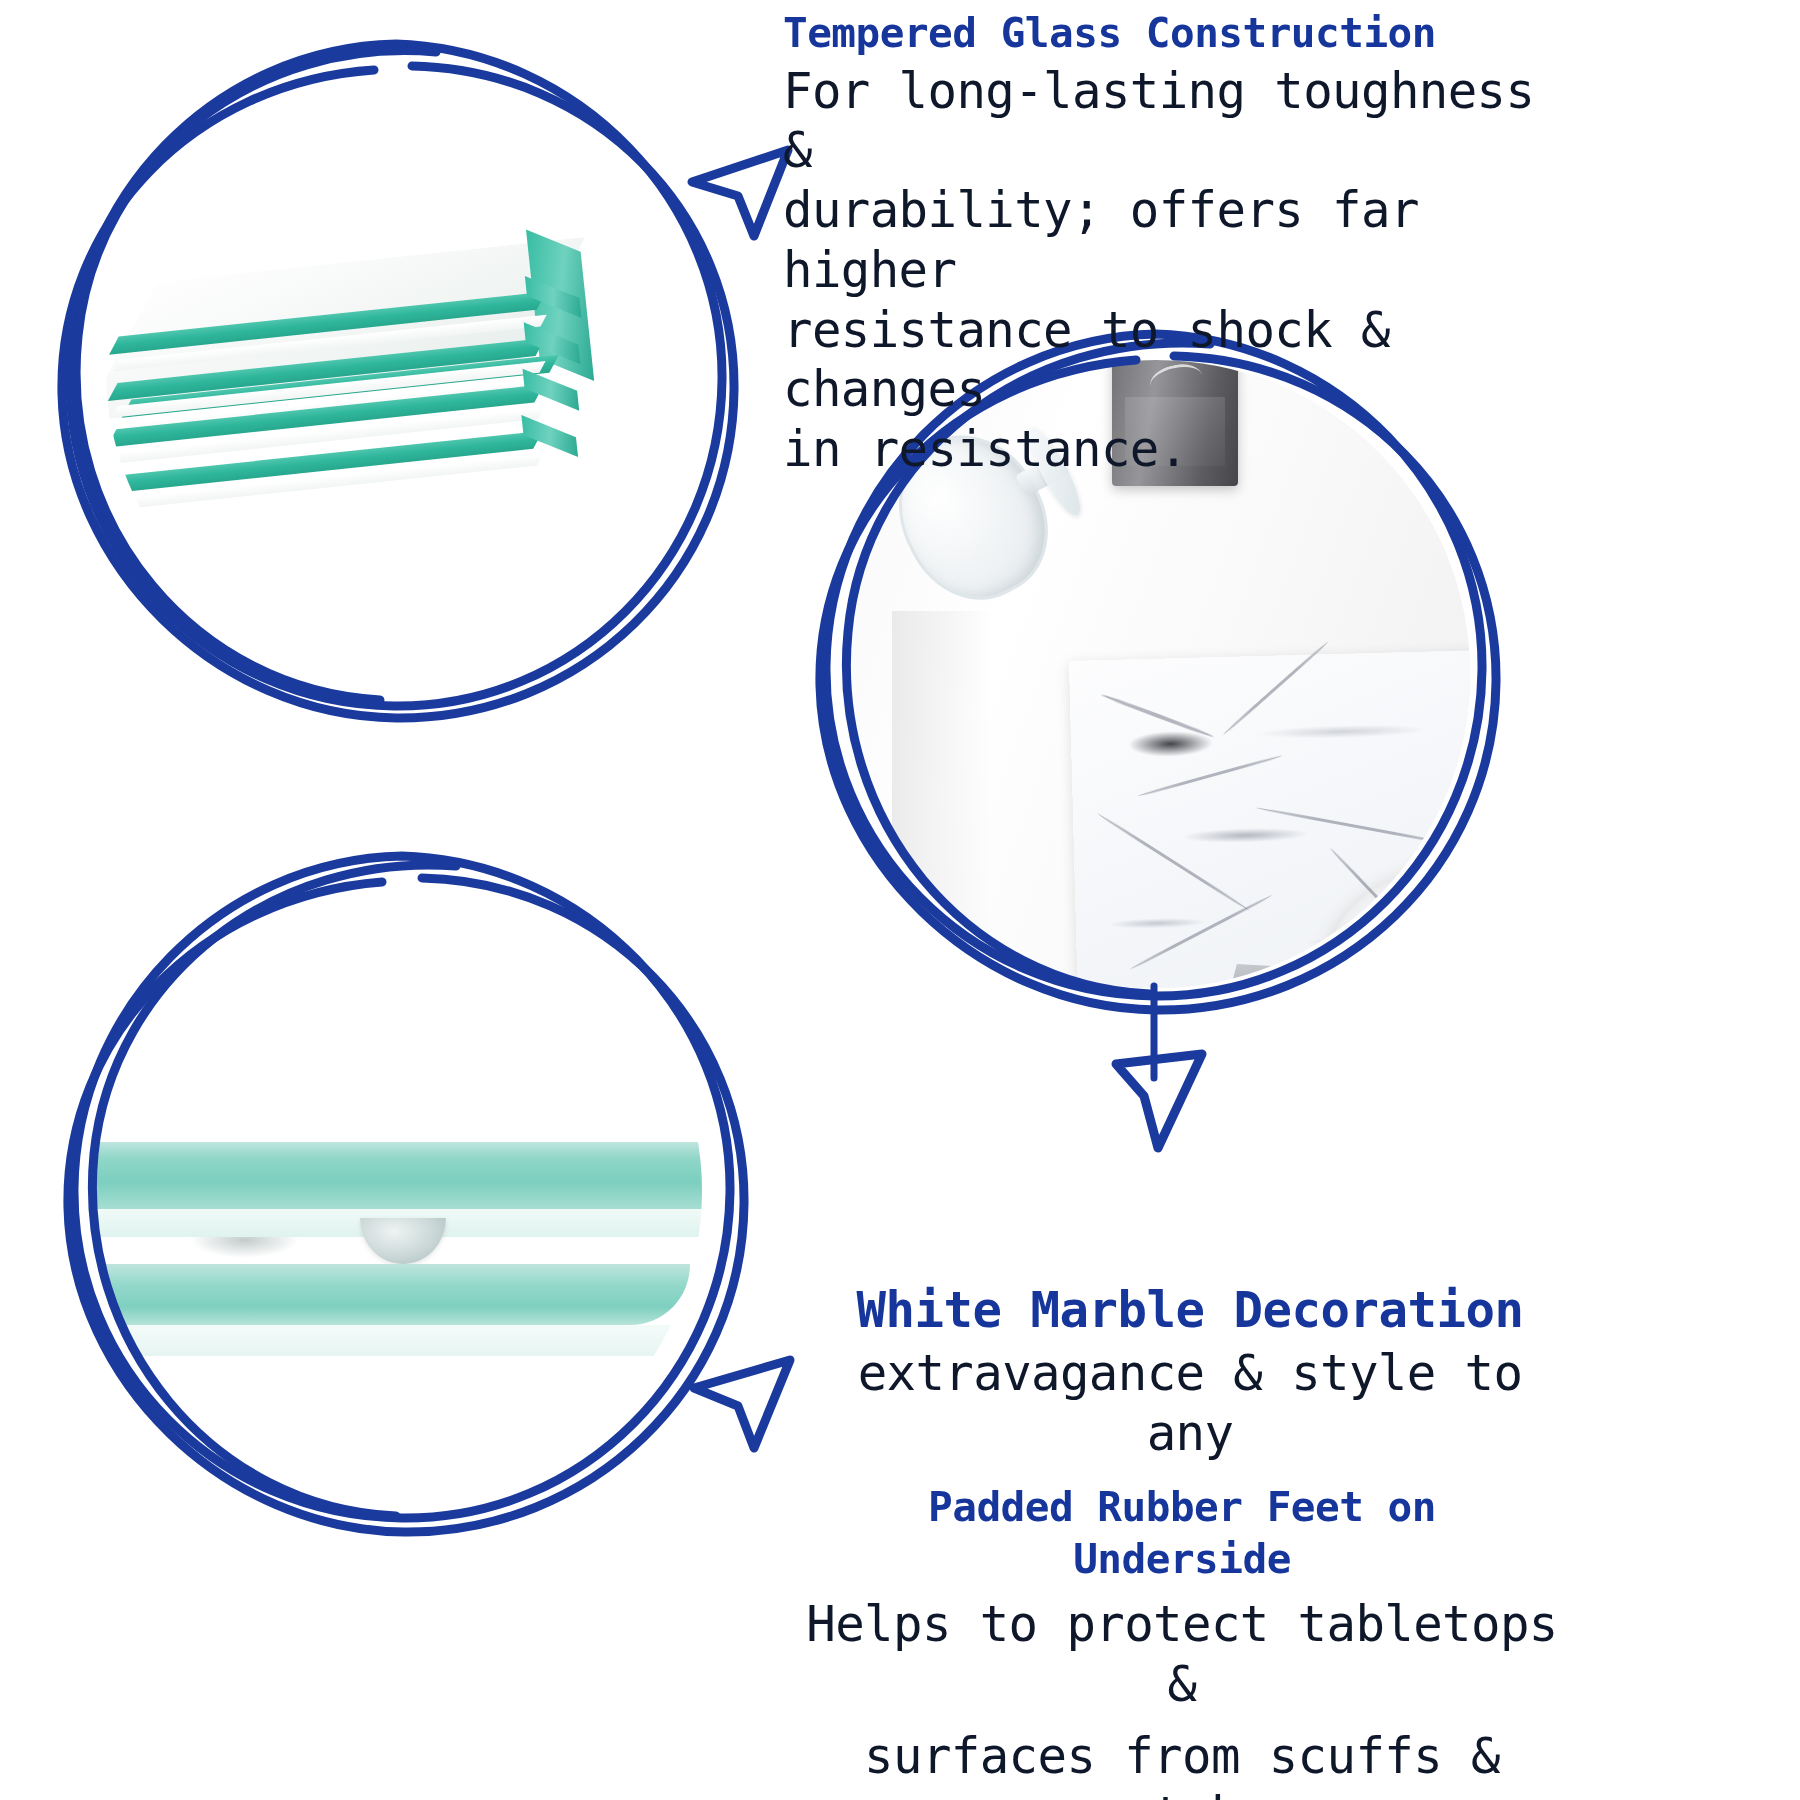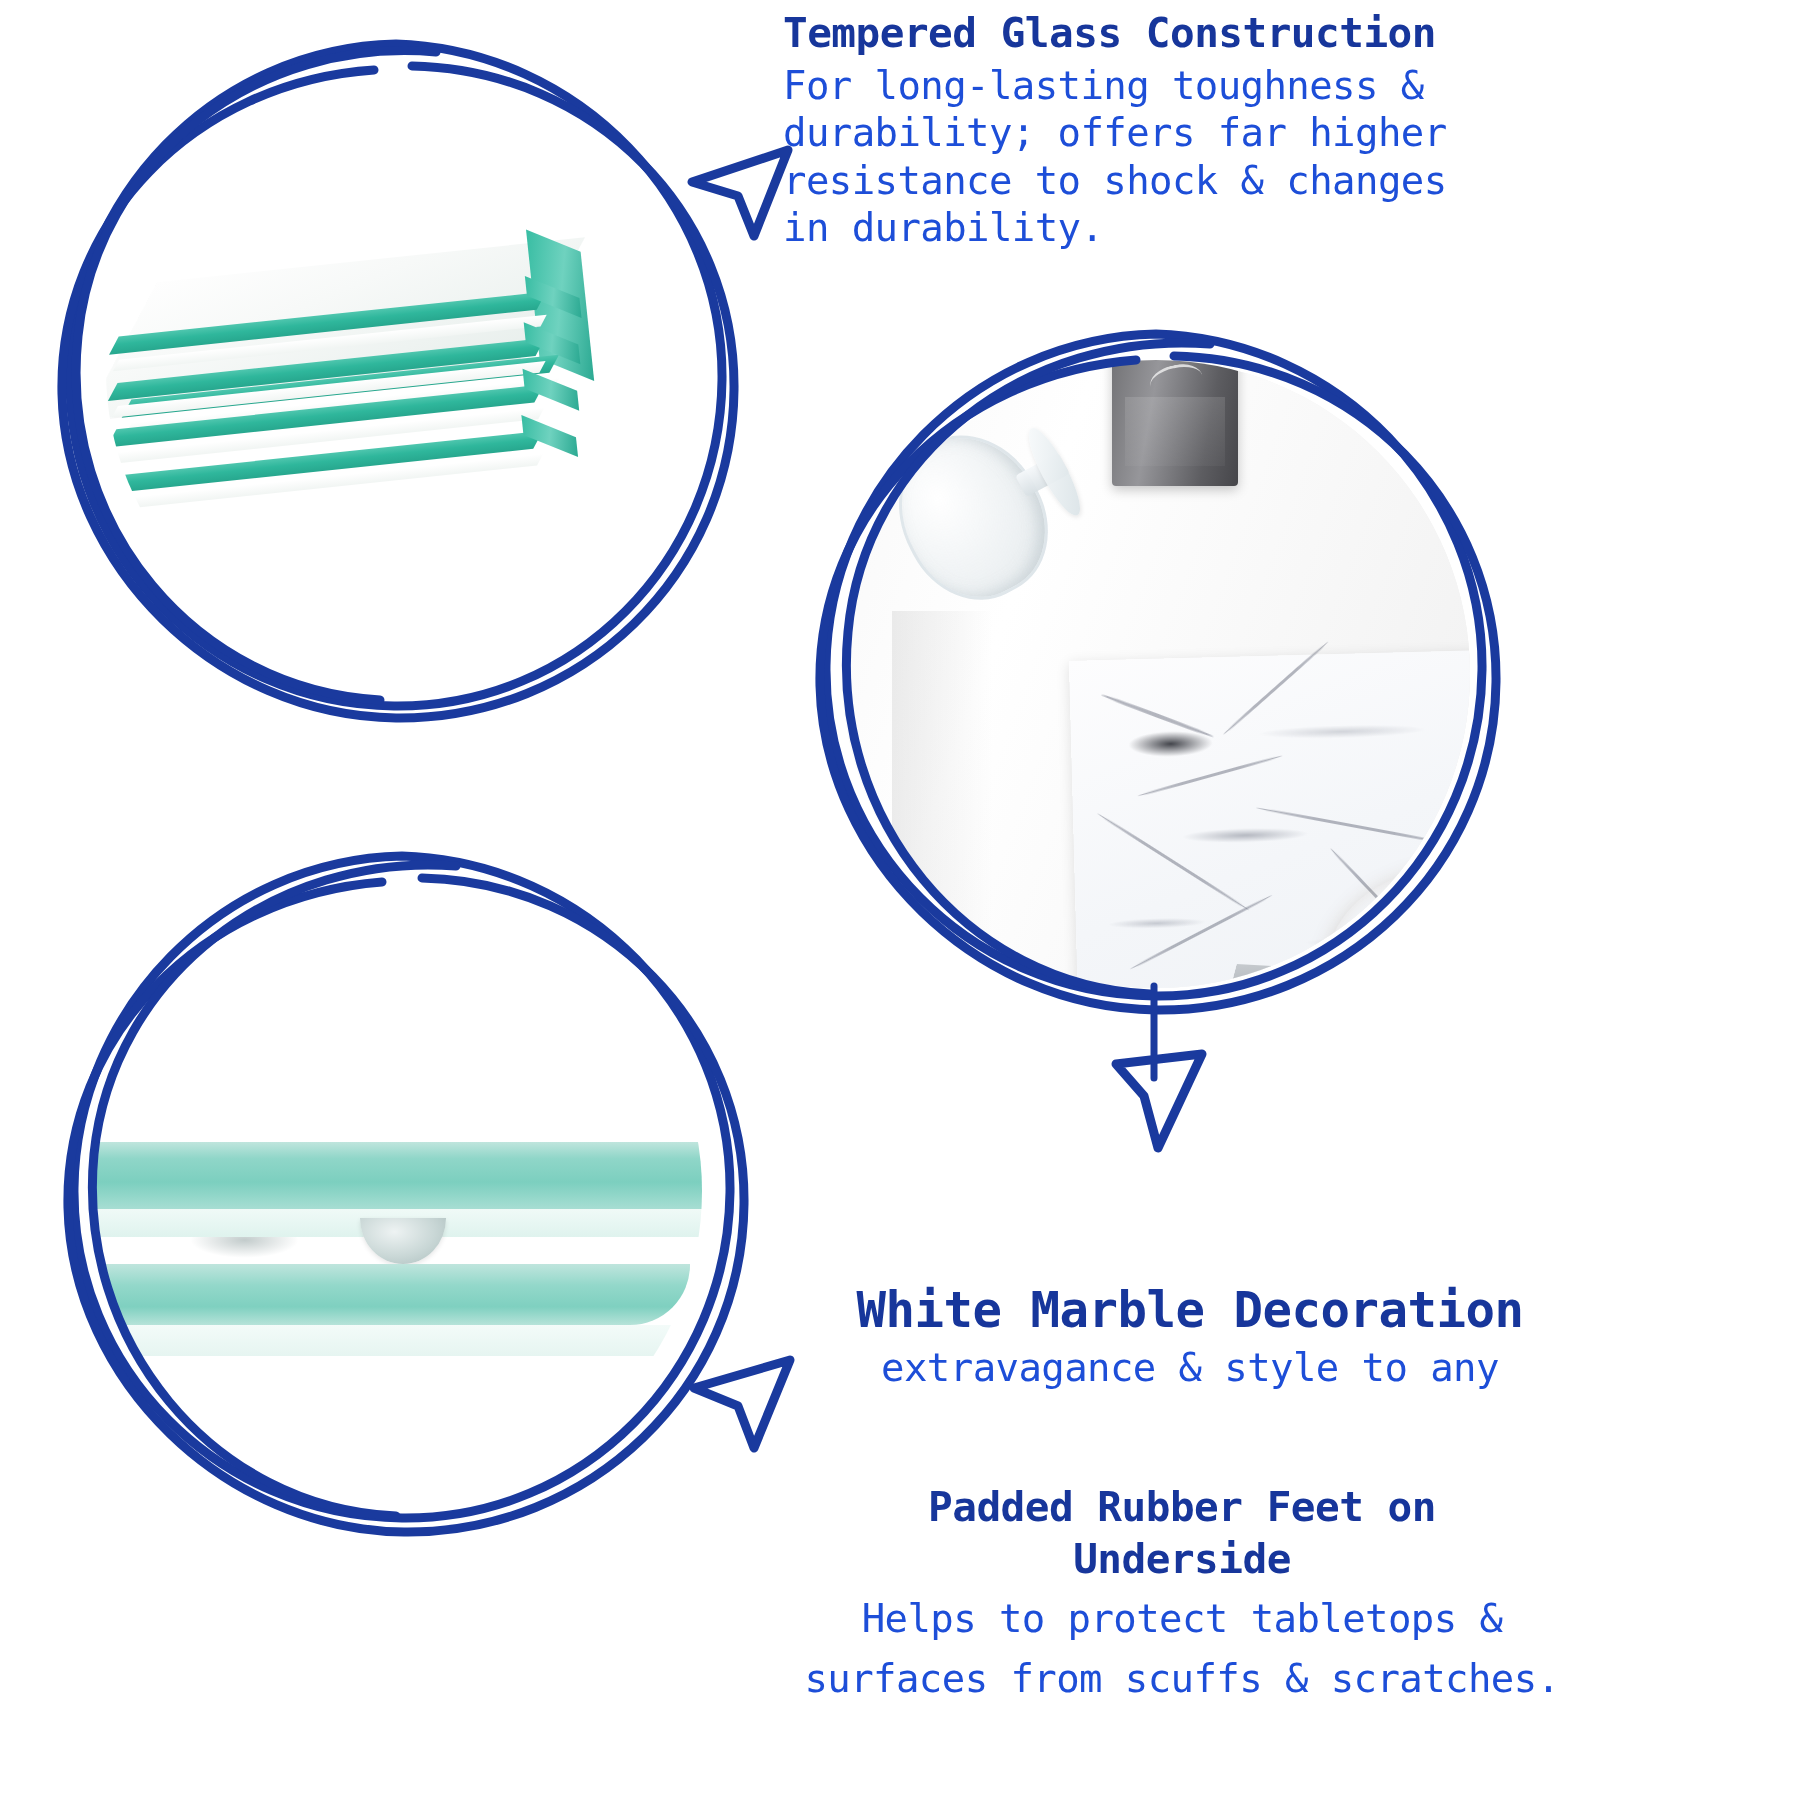--- a/index.html
+++ b/index.html
@@ -18,24 +18,24 @@
     margin:0 0 4px 0;
     font-weight:bold;
     font-size:41px;
     line-height:1.16;
     letter-spacing:-0.5px;
     color:#17369b;
   }
   .txt p{
     margin:0;
     font-weight:400;
-    font-size:39px;
+    font-size:49px;
     line-height:1.22;
     letter-spacing:-0.6px;
-    color:#1d4ed8;
+    color:#0f172a;
   }
 
   #block-tempered{left:783px;top:10px;width:800px;text-align:left;}
   #block-marble{left:820px;top:1283px;width:740px;text-align:center;}
   #block-marble h3{font-size:49px;}
   #block-feet{left:782px;top:1484px;width:800px;text-align:center;}
   #block-feet p{margin-top:12px;}
 
   
   .circle-wrap{position:absolute;}
@@ -316,21 +316,21 @@
         <path d="M2 34 L 98 6 L 62 94 L 46 52 Z" fill="none" stroke="#1a3a9e" stroke-width="9" stroke-linejoin="round"></path>
       </g>
     </svg>
   </div>
 
   <div class="txt" id="block-tempered">
     <h3>Tempered Glass Construction</h3>
     <p>For long-lasting toughness &amp;</p>
     <p>durability; offers far higher</p>
     <p>resistance to shock &amp; changes</p>
-    <p>in durability.</p>
+    <p>in resistance.</p>
   </div>
 
   <div class="txt" id="block-marble">
     <h3>White Marble Decoration</h3>
     <p>extravagance &amp; style to any</p>
   </div>
 
   <div class="txt" id="block-feet">
     <h3>Padded Rubber Feet on</h3>
     <h3>Underside</h3>

